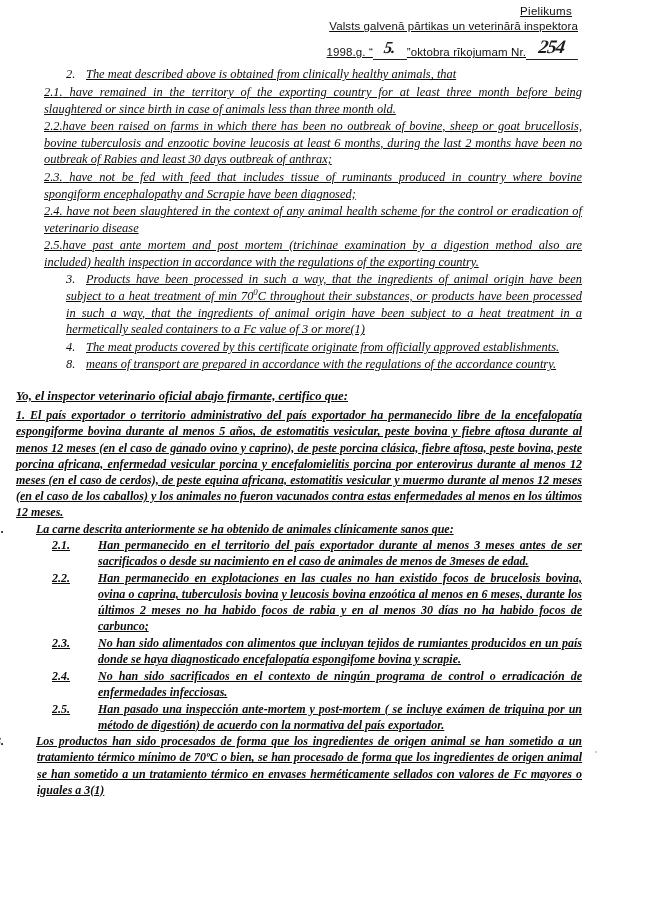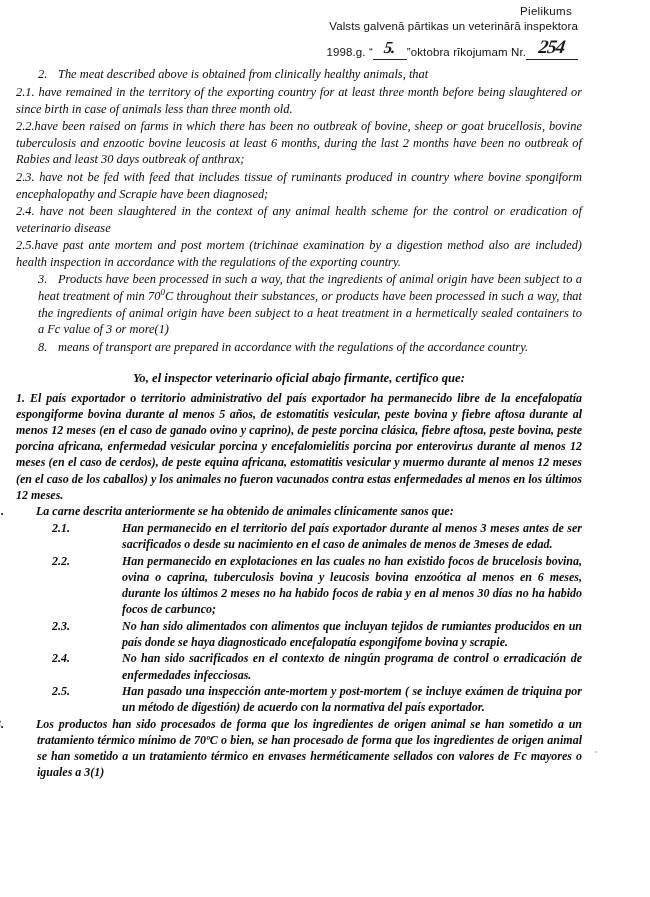--- a/index.html
+++ b/index.html
@@ -13,20 +13,21 @@
     font-family: "Liberation Serif", serif;
     color: #0c0c0c;
     overflow: hidden;
   }
   .page {
     position: relative;
     width: 596px;
     height: 897px;
     box-sizing: border-box;
     padding: 4px 14px 0 16px;
+    text-decoration: underline;
   }
 
   
   .header-block {
     text-align: right;
     padding-right: 4px;
     font-family: "Liberation Sans", sans-serif;
     font-size: 11.5px;
     line-height: 1.32;
     color: #111;
@@ -71,20 +72,21 @@
     font-size: 19px;
   }
 
   
   .en-section {
     margin-top: 6px;
     font-style: italic;
     font-size: 12.4px;
     line-height: 1.355;
     text-align: justify;
+    margin-left: 28px;
   }
   .en-section p {
     margin: 0 0 0 0;
     text-indent: 0;
   }
   .p-main {
     padding-left: 22px;
     text-indent: -22px;
     margin-bottom: 0.5px !important;
   }
@@ -103,21 +105,20 @@
   }
 
   
   .es-heading {
     margin-top: 15px;
     margin-bottom: 3px;
     font-style: italic;
     font-weight: bold;
     font-size: 12.7px;
     line-height: 1.3;
-    text-align: center;
   }
   .es-section {
     font-style: italic;
     font-weight: bold;
     font-size: 12px;
     line-height: 1.345;
     text-align: justify;
   }
   .es-section p {
     margin: 0;
@@ -137,21 +138,20 @@
     margin-bottom: 0.5px !important;
     padding-left: 36px;
   }
   .es-sub .es-sub-num {
     flex: 0 0 46px;
     white-space: nowrap;
   }
   .es-sub .es-sub-body {
     flex: 1 1 auto;
     text-align: justify;
-    margin-left: 24px;
   }
   sup.deg {
     font-size: 0.72em;
     vertical-align: super;
     line-height: 0;
   }
   
   .speckle {
     position: absolute;
     background: #bdbdbd;
@@ -181,20 +181,21 @@
     <p class="p-sub"><span>2.2.</span><span>have been raised on farms in which there has been no outbreak of bovine, sheep or goat brucellosis, bovine  tuberculosis and enzootic bovine leucosis at least 6 months, during the last 2 months have been no outbreak of  Rabies and least 30 days outbreak of anthrax;</span></p>
 
     <p class="p-sub"><span>2.3.</span> <span>have not be fed with feed that includes tissue of ruminants produced in country where bovine spongiform  encephalopathy and Scrapie have been diagnosed;</span></p>
 
     <p class="p-sub"><span>2.4.</span> <span>have not been slaughtered in the context of any animal health scheme for the control or eradication of   veterinario  disease</span></p>
 
     <p class="p-sub"><span>2.5.</span><span>have past ante mortem and post mortem (trichinae examination by a digestion method also are included)  health  inspection in accordance with the regulations of the exporting country.</span></p>
 
     <p class="p-main"><span class="num">3.</span><span>Products have been processed in such a way, that the ingredients of animal origin have been subject to a heat treatment of min 70</span><sup class="deg">0</sup><span>C throughout their substances, or products have been processed in such a way, that the  ingredients of animal origin have been subject to a heat treatment in a hermetically sealed containers to a Fc value of 3 or more(1)</span></p>
 
+    <p class="p-main-hang"><span class="num">4.</span><span>The meat products covered by this certificate originate from officially approved establishments.</span></p>
 
 
 
 
     <p class="p-main-hang"><span class="num">8.</span><span>means of transport are prepared in accordance with the regulations of the accordance country.</span></p>
   </div>
 
   <div class="es-heading">Yo, el inspector veterinario oficial abajo firmante, certifico que:</div>
 
   <div class="es-section">

